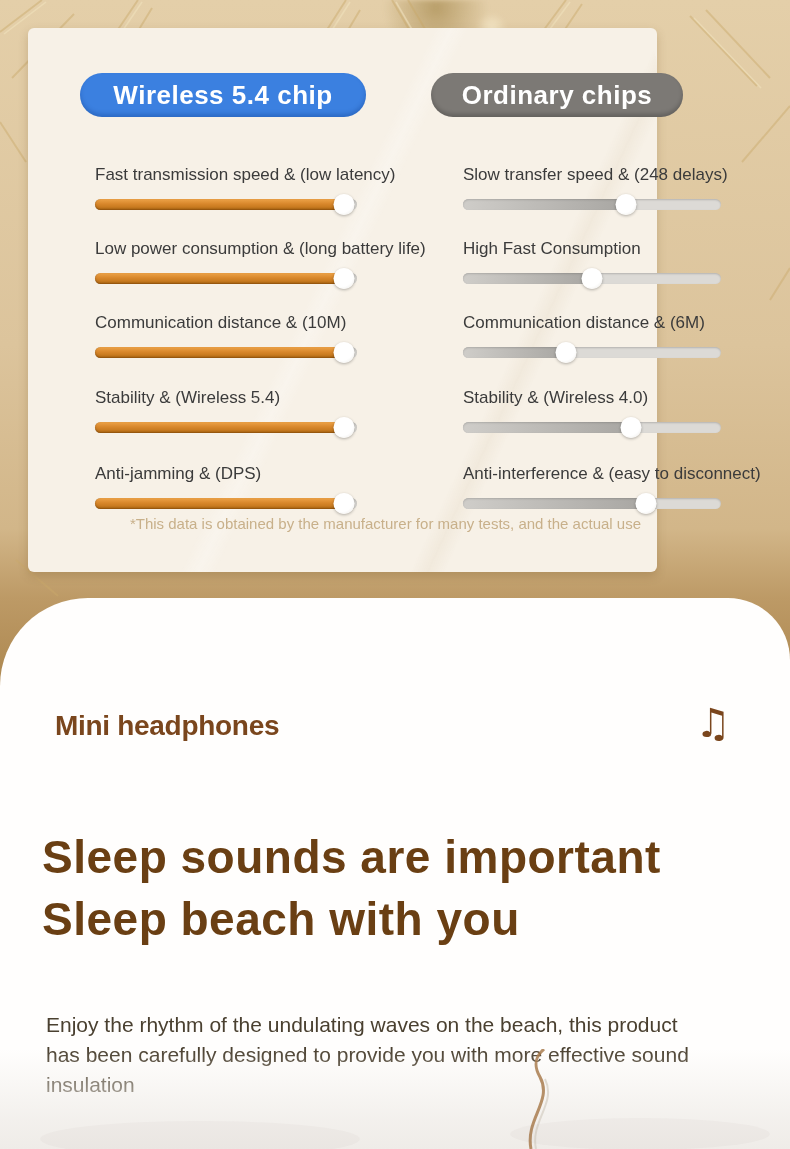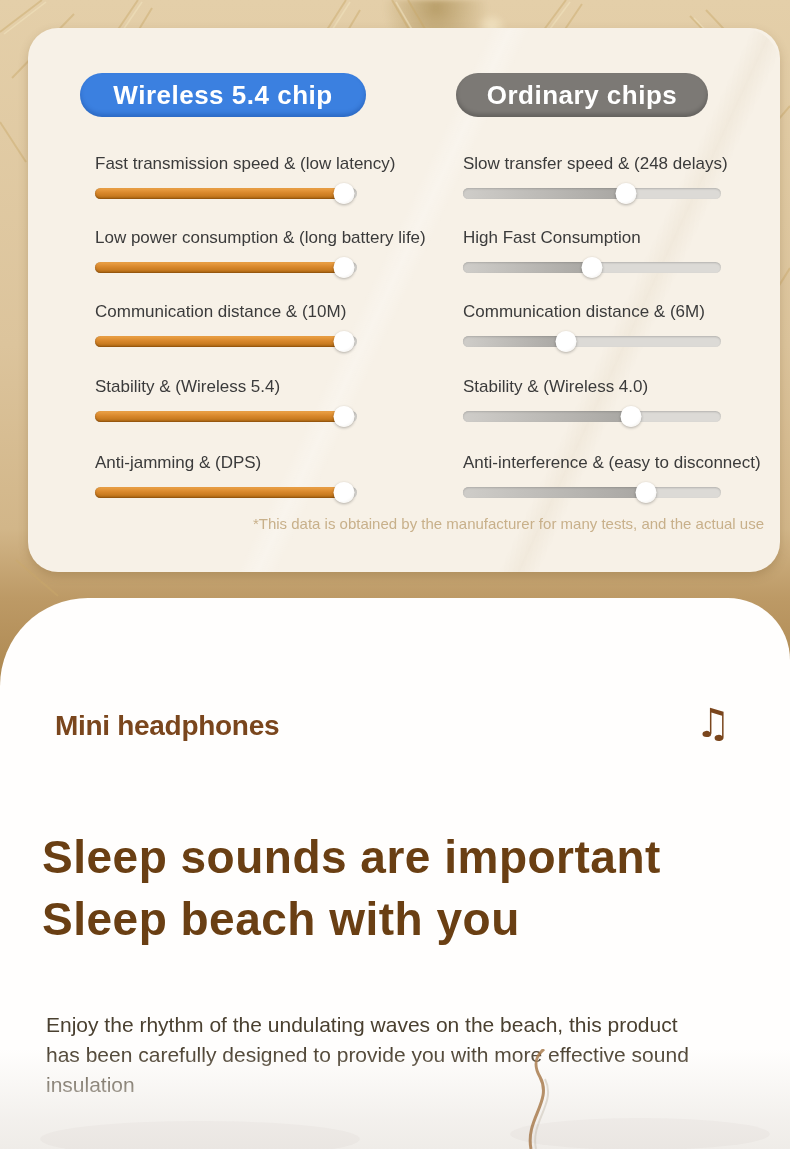--- a/index.html
+++ b/index.html
@@ -12,40 +12,40 @@
     position:absolute;left:0;top:0;width:790px;height:120px;pointer-events:none;
     background:
       radial-gradient(circle 22px at 492px 28px, rgba(245,232,200,.9), rgba(245,232,200,0) 70%),
       radial-gradient(circle 70px at 436px 8px, rgba(150,120,55,.55), rgba(150,120,55,0) 75%);
     filter:blur(2px);
   }
   .deco{position:absolute;left:0;top:0;pointer-events:none;}
 
   
   .card{
-    position:absolute;left:28px;top:28px;width:752px;height:544px;
-    background:#f7f1e7;border-radius:30px;
+    position:absolute;left:28px;top:28px;width:629px;height:544px;
+    background:#f7f1e7;border-radius:6px;
     box-shadow:0 4px 10px rgba(110,80,35,.25);
   }
   .card .texture{
     position:absolute;inset:0;border-radius:38px;pointer-events:none;opacity:.5;
     background:
       linear-gradient(115deg, transparent 46%, rgba(255,255,255,.5) 48%, transparent 50%),
       linear-gradient(115deg, transparent 72%, rgba(214,198,170,.35) 74%, transparent 76%);
   }
   .pill{
     position:absolute;top:45px;height:44px;border-radius:22px;
     display:flex;align-items:center;justify-content:center;
     color:#fff;font-size:26px;font-weight:bold;letter-spacing:.5px;
   }
   .pill.blue{left:52px;width:286px;background:#3b80e0;box-shadow:inset 0 -3px 4px rgba(0,40,110,.25);}
-  .pill.gray{left:428px;width:252px;background:#7c7975;box-shadow:inset 0 -3px 4px rgba(0,0,0,.2);}
+  .pill.gray{left:403px;width:252px;background:#7c7975;box-shadow:inset 0 -3px 4px rgba(0,0,0,.2);}
 
   .row{position:absolute;left:0;width:734px;}
-  .cell{position:absolute;top:1px;}
+  .cell{position:absolute;top:12px;}
   .cell.l{left:67px;width:262px;}
   .cell.r{left:435px;width:258px;}
   .row-label{font-size:17px;color:#3b3b3b;white-space:nowrap;}
   .slider{position:relative;height:22px;margin-top:9px;}
   .track{
     position:absolute;left:0;top:5px;height:11px;width:100%;border-radius:6px;
     background:#dcdad6;box-shadow:inset 0 1px 2px rgba(0,0,0,.18);
   }
   .fill{position:absolute;left:0;top:0;height:11px;border-radius:6px;}
   .orange .fill{

